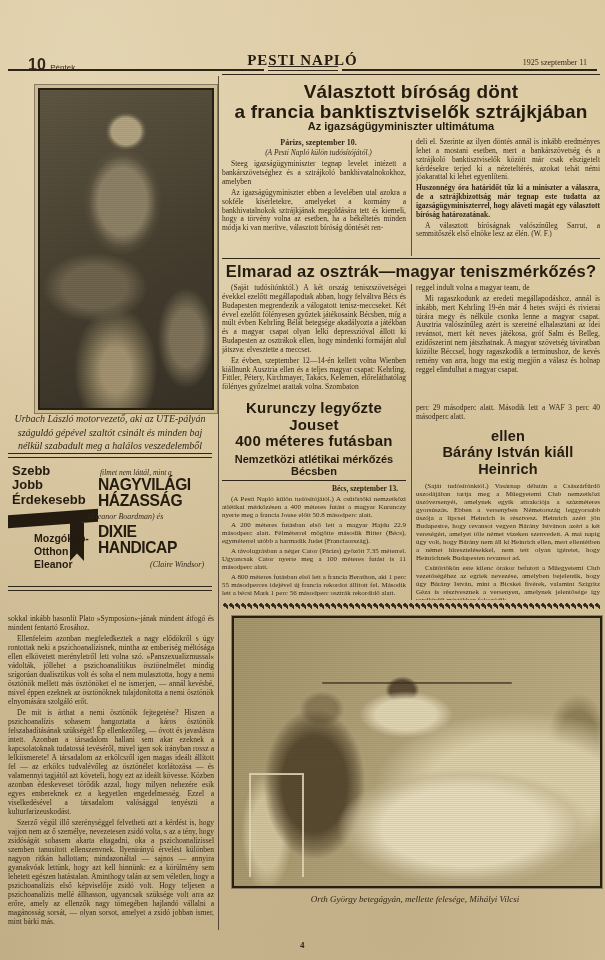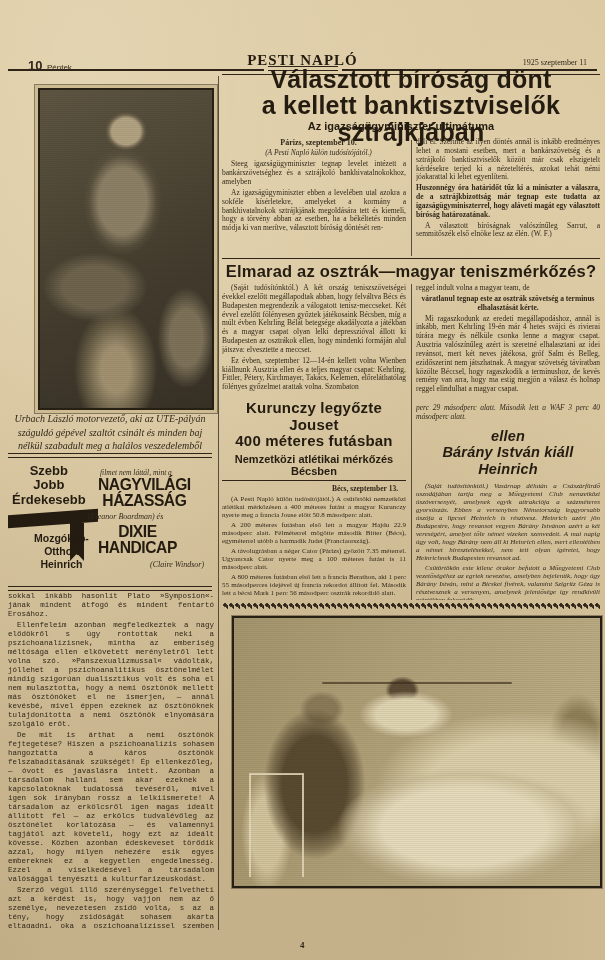--- a/index.html
+++ b/index.html
@@ -50,21 +50,21 @@
     background-repeat:repeat-x;
   }
   .clip{overflow:hidden;}
 </style>
 </head>
 <body>
 
 <div class="page">
 
   <div class="abs sans" style="left:28px;top:56px;">
-    <span class="b" style="font-size:13px;">10</span>
+    <span class="b" style="font-size:16px;">10</span>
     <span style="font-size:8px;">Péntek</span>
   </div>
   <div class="abs serif b headline" style="left:0;top:52px;width:605px;text-align:center;font-size:15px;letter-spacing:1px;">PESTI NAPLÓ</div>
   <div class="abs serif" style="right:18px;top:58px;font-size:8px;">1925 szeptember 11</div>
   <div class="abs rule2" style="left:8px;top:69px;width:256px;"></div>
   <div class="abs" style="left:268px;top:66px;width:70px;border-top:1px solid #2e2418;border-bottom:1px solid #2e2418;height:3px;"></div>
   <div class="abs rule2" style="left:342px;top:69px;width:255px;"></div>
 
   <div class="abs vrule" style="left:218px;top:76px;height:854px;"></div>
   <div class="abs vrule" style="left:411px;top:140px;height:116px;"></div>
@@ -75,84 +75,83 @@
         radial-gradient(ellipse 26px 24px at 50% 13%, #b2a383 0 55%, rgba(120,108,84,0.6) 70%, transparent 80%),
         radial-gradient(ellipse 48px 66px at 48% 35%, #8c8066 0 50%, rgba(95,86,66,0.6) 70%, transparent 82%),
         radial-gradient(ellipse 70px 46px at 32% 62%, #6e644e 0 45%, transparent 75%),
         radial-gradient(ellipse 52px 80px at 44% 88%, #a29271 0 28%, #685e46 58%, transparent 80%),
         radial-gradient(ellipse 40px 70px at 85% 78%, #7d7259 0 40%, transparent 72%),
         linear-gradient(155deg, #5e5642 0%, #453e2f 55%, #363026 100%);"></div>
   <div class="abs serif i ctr" style="left:8px;top:412px;width:204px;font-size:10px;line-height:1.35;">Urbach László motorvezető, aki az UTE-pályán száguldó gépével szaltót csinált és minden baj nélkül szabadult meg a halálos veszedelemből</div>
 
   <div class="abs dbl-rule" style="left:8px;top:453px;width:204px;"></div>
 
-  <div class="abs clip" style="left:8px;top:460px;width:206px;height:124px;text-align:center;">
+  <div class="abs clip" style="left:8px;top:460px;width:206px;height:124px;">
     <div class="abs sans b" style="left:4px;top:4px;font-size:13px;line-height:1.1;color:#241c10;">
       <div>Szebb</div>
       <div>Jobb</div>
       <div>Érdekesebb</div>
     </div>
     <div class="abs" style="left:0px;top:52px;width:90px;height:13px;background:#241c10;transform:skewY(-4deg);"></div>
     <div class="abs" style="left:62px;top:63px;width:14px;height:38px;background:#241c10;clip-path:polygon(0 0,100% 0,100% 100%,50% 80%,0 100%);"></div>
     <div class="abs sans b" style="left:26px;top:72px;font-size:10.5px;line-height:1.25;color:#241c10;">
       <div>Mozgókép-</div>
       <div>Otthon</div>
-      <div>Heinrich</div>
+      <div>Eleanor</div>
     </div>
     <div class="abs serif i" style="left:92px;top:8px;font-size:7.5px;">filmet nem láttál, mint a</div>
     <div class="abs sans b" style="left:90px;top:17px;font-size:17px;line-height:0.95;letter-spacing:-0.5px;color:#241c10;transform:scaleX(0.92);transform-origin:left;">
       <div>NAGYVILÁGI</div>
       <div>HÁZASSÁG</div>
     </div>
     <div class="abs serif i" style="left:80px;top:52px;font-size:8px;">(Eleanor Boardman) és</div>
     <div class="abs sans b" style="left:90px;top:64px;font-size:17px;line-height:0.95;letter-spacing:-0.5px;color:#241c10;transform:scaleX(0.92);transform-origin:left;">
       <div>DIXIE</div>
       <div>HANDICAP</div>
     </div>
     <div class="abs serif i" style="left:96px;top:100px;font-size:8px;padding-left:46px;">(Claire Windsor)</div>
   </div>
 
   <div class="abs dbl-rule" style="left:8px;top:586px;width:204px;"></div>
 
-  <div class="abs serif just body-txt clip" style="left:8px;top:592px;width:206px;height:336px;font-size:7.5px;line-height:1.2;font-family:Liberation Mono, monospace;">
+  <div class="abs serif just body-txt clip" style="left:8px;top:614px;width:206px;height:336px;font-size:7.5px;line-height:1.2;">
     <p class="noind">sokkal inkább hasonlít Plato »Symposion«-jának mindent átfogó és mindent fentartó Erosához.</p>
     <p>Ellenfeleim azonban megfeledkeztek a nagy elődökről s úgy rontottak neki a pszichoanalízisnek, mintha az emberiség méltósága ellen elkövetett merényletről lett volna szó. »Panszexualizmussal« vádolták, jóllehet a pszichoanalitikus ösztönelmélet mindig szigorúan dualisztikus volt és soha el nem mulasztotta, hogy a nemi ösztönök mellett más ösztönöket el ne ismerjen, — annál kevésbé, mivel éppen ezeknek az ösztönöknek tulajdonította a nemi ösztönök elnyomására szolgáló erőt.</p>
     <p>De mit is árthat a nemi ösztönök fejtegetése? Hiszen a pszichoanalízis sohasem hangoztatta a káros ösztönök felszabadításának szükségét! Ép ellenkezőleg, — óvott és javaslásra intett. Azonban a társadalom hallani sem akar ezeknek a kapcsolatoknak tudatossá tevéséről, mivel igen sok irányban rossz a lelkiismerete! A társadalom az erkölcsről igen magas ideált állított fel — az erkölcs tudvalévőleg az ösztönélet korlátozása — és valamennyi tagjától azt követeli, hogy ezt az ideált kövesse. Közben azonban édeskeveset törődik azzal, hogy milyen nehezére esik egyes embereknek ez a kegyetlen engedelmesség. Ezzel a viselkedésével a társadalom valósággal tenyészti a kulturfarizeuskodást.</p>
     <p>Szerző végül illő szerénységgel felvetheti azt a kérdést is, hogy vajjon nem az ő személye, nevezetesen zsidó volta, s az a tény, hogy zsidóságát sohasem akarta eltagadni, oka a pszichoanalízissel szemben tanusított ellenszenvnek. Ilyenirányú érvelést különben nagyon ritkán hallottam; mindazonáltal — sajnos — annyira gyanakvóak lettünk, hogy azt kell hinnünk: ez a körülmény sem lehetett egészen hatástalan. Aminthogy talán az sem véletlen, hogy a pszichoanalízis első képviselője zsidó volt. Hogy teljesen a pszichoanalízis mellé állhasson, ugyancsak szüksége volt arra az erőre, amely az ellenzők nagy tömegében hajlandó vállalni a magánosság sorsát, — olyan sorsot, amelyet a zsidó jobban ismer, mint bárki más.</p>
   </div>
 
   <div class="abs rule" style="left:222px;top:74px;width:378px;"></div>
-  <div class="abs sans b headline ctr" style="left:222px;top:66px;width:378px;font-size:25px;line-height:1.05;">
+  <div class="abs sans b headline ctr" style="left:222px;top:82px;width:378px;font-size:19px;line-height:1.05;">
     <div>Választott bíróság dönt</div>
-    <div>a kellett banktisztviselők sztrájkjában</div>
+    <div>a francia banktisztviselők sztrájkjában</div>
   </div>
   <div class="abs sans b ctr" style="left:212px;top:120px;width:378px;font-size:11px;color:#241c10;">Az igazságügyminiszter ultimátuma</div>
 
   <div class="abs serif just body-txt clip" style="left:222px;top:138px;width:184px;height:120px;">
     <p class="dateline">Párizs, szeptember 10.</p>
     <p class="byline">(A Pesti Napló külön tudósítójától.)</p>
     <p>Steeg igazságügyminiszter tegnap levelet intézett a bankárszövetséghez és a sztrájkoló bankhivatalnokokhoz, amelyben</p>
-    <p>Az igazságügyminiszter ebben a levelében utal azokra a sokféle kísérletekre, amelyeket a kormány a bankhivatalnokok sztrájkjának megoldására tett és kiemeli, hogy a törvény abban az esetben, ha a békéltetés minden módja ki van merítve, választott bíróság döntését ren-</p>
+    <p>Az igazságügyminiszter ebben a levelében utal azokra a sokféle kísérletekre, amelyeket a kormány a bankhivatalnokok sztrájkjának megoldására tett és kiemeli, hogy a törvény volna az esetben, ha a békéltetés minden módja ki van merítve, választott bíróság döntését ren-</p>
   </div>
   <div class="abs serif just body-txt clip" style="left:416px;top:138px;width:184px;height:120px;">
     <p class="noind">deli el. Szerinte az ilyen döntés annál is inkább eredményes lehet a mostani esetben, mert a bankárszövetség és a sztrájkoló banktisztviselők között már csak elszigetelt kérdésekre terjed ki a nézeteltérés, azokat tehát némi jóakarattal ki lehet egyenlíteni.</p>
     <p class="bold-graf">Huszonnégy óra határidőt tűz ki a miniszter a válaszra, de a sztrájkbizottság már tegnap este tudatta az igazságügyminiszterrel, hogy aláveti magát egy választott bíróság határozatának.</p>
     <p>A választott bíróságnak valószínűleg Sarrut, a semmitőszék első elnöke lesz az élén. (W. F.)</p>
   </div>
 
   <div class="abs rule" style="left:222px;top:258px;width:378px;"></div>
   <div class="abs sans b headline ctr" style="left:222px;top:262px;width:378px;font-size:16.5px;">Elmarad az osztrák—magyar teniszmérkőzés?</div>
 
   <div class="abs serif just body-txt clip" style="left:222px;top:284px;width:184px;height:114px;">
     <p>(Saját tudósítónktól.) A két ország teniszszövetségei évekkel ezelőtt megállapodtak abban, hogy felváltva Bécs és Budapesten megrendezik a válogatott tenisz-meccseket. Két évvel ezelőtt fölényesen győztek játékosaink Bécsben, míg a múlt évben Kehrling Bélát betegsége akadályozta a játékban és a magyar csapat olyan lelki depresszióval állott ki Budapesten az osztrákok ellen, hogy mindenki formáján alul játszva: elvesztette a meccset.</p>
     <p>Ez évben, szeptember 12—14-én kellett volna Wienben kiállnunk Ausztria ellen és a teljes magyar csapat: Kehrling, Fittler, Pétery, Kirchmayer, Takács, Kelemen, előreláthatólag fölényes győzelmet arattak volna. Szombaton</p>
   </div>
   <div class="abs serif just body-txt clip" style="left:416px;top:284px;width:184px;height:114px;">
     <p class="noind">reggel indult volna a magyar team, de</p>
-    <p class="bold-graf ctr" style="text-align:center;">váratlanul tegnap este az osztrák szövetség a terminus elhalasztását kérte.</p>
     <p>Mi ragaszkodunk az eredeti megállapodáshoz, annál is inkább, mert Kehrling 19-én már 4 hetes svájci és rivierai túrára megy és nélküle csonka lenne a magyar csapat. Ausztria valószínűleg azért is szeretné elhalasztani az idei revánsot, mert két neves játékosa, gróf Salm és Belleg, ezidőszerint nem játszhatnak. A magyar szövetség táviratban közölte Béccsel, hogy ragaszkodik a terminushoz, de kevés remény van arra, hogy ma estig megjön a válasz és holnap reggel elindulhat a magyar csapat.</p>
   </div>
 
   <div class="abs clip" style="left:222px;top:400px;width:184px;height:200px;">
     <div class="sans b headline ctr" style="font-size:15px;line-height:1.1;">
       <div>Kurunczy legyőzte Jouset</div>
       <div>400 méteres futásban</div>
     </div>
     <div class="sans b ctr" style="font-size:11px;margin-top:3px;color:#241c10;">Nemzetközi atlétikai mérkőzés Bécsben</div>
     <div class="rule" style="margin-top:3px;"></div>
@@ -160,21 +159,21 @@
     <div class="serif just body-txt" style="font-size:7px;line-height:1.15;">
       <p>(A Pesti Napló külön tudósítójától.) A csütörtöki nemzetközi atlétikai mérkőzésen a 400 méteres futást a magyar Kurunczy nyerte meg a francia Jouse előtt 50.8 másodperc alatt.</p>
       <p>A 200 méteres futásban első lett a magyar Hajdu 22.9 másodperc alatt. Félméterrel mögötte második Bitter (Bécs), egyméterrel utóbb a harmadik Judet (Franciaország).</p>
       <p>A távolugrásban a néger Cator (Párizs) győzött 7.35 méterrel. Ugyancsak Cator nyerte meg a 100 méteres futást is 11 másodperc alatt.</p>
       <p>A 800 méteres futásban első lett a francia Berathon, aki 1 perc 55 másodperces idejével új francia rekordot állított fel. Második lett a bécsi Mark 1 perc 56 másodperc osztrák rekordidő alatt.</p>
       <p>Az 1500 méteres futásban Barathos lett az első 4 perc 12 másodperc alatt.</p>
 
     </div>
   </div>
 
-  <div class="abs clip" style="left:416px;top:404px;width:184px;height:196px;font-style:italic;">
+  <div class="abs clip" style="left:416px;top:404px;width:184px;height:196px;">
     <div class="serif just body-txt" style="font-size:7.5px;">
       <p class="noind">perc 29 másodperc alatt. Második lett a WAF 3 perc 40 másodperc alatt.</p>
     </div>
     <div class="sans b headline ctr" style="font-size:14.5px;line-height:1.15;margin-top:4px;">
       <div>ellen</div>
       <div>Bárány István kiáll Heinrich</div>
     </div>
     <div class="serif just body-txt" style="font-size:7px;line-height:1.15;margin-top:4px;">
       <p>(Saját tudósítónktól.) Vasárnap délután a Császárfürdő uszodájában tartja meg a Műegyetemi Club nemzetközi úszóversenyét, amelynek egyik attrakciója a százméteres gyorsúszás. Ebben a versenyben Németország leggyorsabb úszója a lipcsei Heinrich is résztvesz. Heinrich azért jön Budapestre, hogy revansot vegyen Bárány Istvánon azért a két vereségért, amelyet tőle német vizeken szenvedett. A mai napig úgy volt, hogy Bárány nem áll ki Heinrich ellen, mert ellentétben a német híresztelésekkel, nem tett olyan ígéretet, hogy Heinrichnek Budapesten revansot ad.</p>
       <p>Csütörtökön este kilenc órakor befutott a Műegyetemi Club vezetőségéhez az egriek nevezése, amelyben bejelentik, hogy úgy Bárány István, mint a Bicskei fivérek, valamint Szigritz Géza is résztvesznek a versenyen, amelynek jelentősége így rendkívüli mértékben fokozódik.</p>
@@ -190,16 +189,17 @@
         radial-gradient(ellipse 60px 30px at 47% 36%, #e0d5b2 0 50%, transparent 78%),
         radial-gradient(ellipse 22px 18px at 46% 27%, #5c4c36 0 55%, transparent 78%),
         radial-gradient(ellipse 62px 92px at 22% 62%, #584a30 0 52%, rgba(88,74,48,0.5) 70%, transparent 82%),
         radial-gradient(ellipse 30px 24px at 24% 34%, #8a7a58 0 50%, transparent 75%),
         radial-gradient(ellipse 34px 80px at 9% 80%, #d2c49c 0 45%, transparent 75%),
         radial-gradient(ellipse 40px 60px at 94% 45%, #8f8059 0 45%, transparent 75%),
         linear-gradient(100deg, #a5966e 0%, #b2a37b 50%, #bcad85 100%);">
     <div class="abs" style="left:24%;top:24%;width:52%;height:2px;background:rgba(58,46,28,0.65);border-radius:2px;"></div>
     <div class="abs" style="left:4%;top:58%;width:14%;height:38%;border:2px solid rgba(230,220,188,0.85);border-bottom:none;background:transparent;"></div>
   </div>
+  <div class="abs serif i ctr" style="left:232px;top:894px;width:366px;font-size:9px;">Orth György betegágyán, mellette felesége, Mihályi Vilcsi</div>
 
   <div class="abs serif b" style="left:300px;top:940px;font-size:9px;">4</div>
 
 </div>
 
 </body></html>

